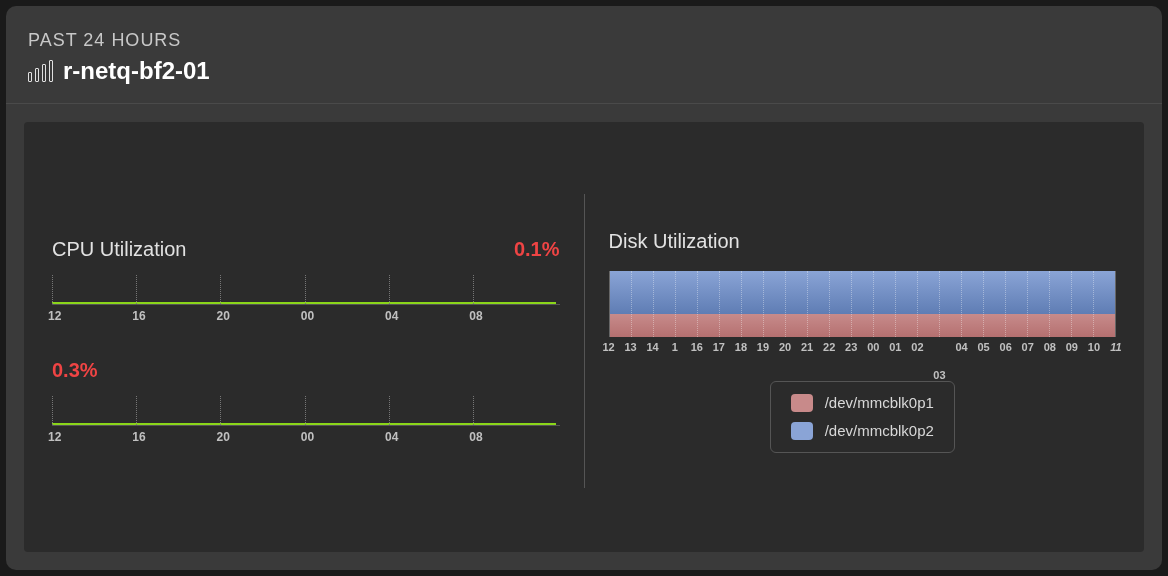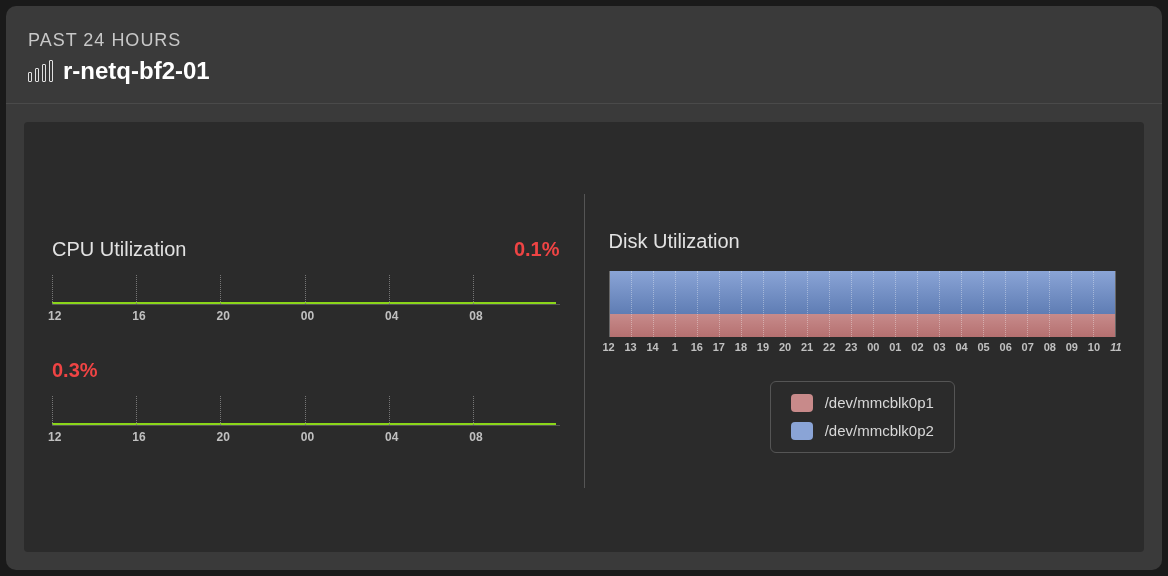--- a/index.html
+++ b/index.html
@@ -346,21 +346,21 @@
             <span style="left: 21.7391%;">17</span>
             <span style="left: 26.087%;">18</span>
             <span style="left: 30.4348%;">19</span>
             <span style="left: 34.7826%;">20</span>
             <span style="left: 39.1304%;">21</span>
             <span style="left: 43.4783%;">22</span>
             <span style="left: 47.8261%;">23</span>
             <span style="left: 52.1739%;">00</span>
             <span style="left: 56.5217%;">01</span>
             <span style="left: 60.8696%;">02</span>
-            <span style="left: 65.2174%;">03</span>
+            <span style="left: 65.2174%; margin-top: 28px;">03</span>
             <span style="left: 69.5652%;">04</span>
             <span style="left: 73.913%;">05</span>
             <span style="left: 78.2609%;">06</span>
             <span style="left: 82.6087%;">07</span>
             <span style="left: 86.9565%;">08</span>
             <span style="left: 91.3043%;">09</span>
             <span style="left: 95.6522%;">10</span>
             <span style="left: 100%; font-style: italic;">11</span>
           </div>
 

